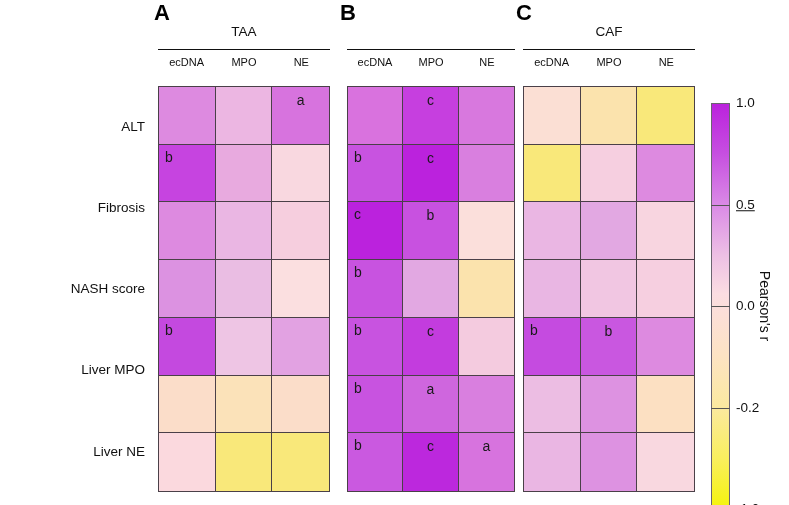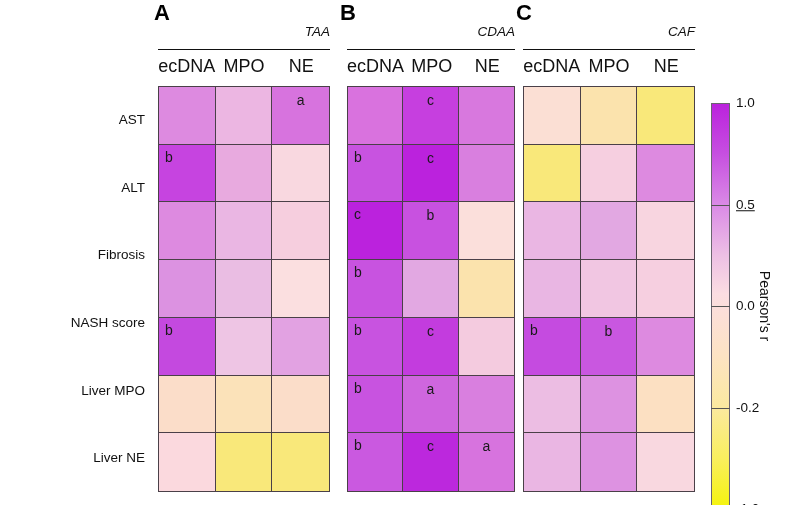--- a/index.html
+++ b/index.html
@@ -36,43 +36,42 @@
     top:2px;
     font-size:22px;
     font-weight:bold;
     color:#000;
     line-height:1;
   }
   .panel-title{
     position:absolute;
     top:25px;
     width:100%;
-    text-align:right;
+    text-align:center;
     font-size:13.5px;
     color:#111;
     line-height:1;
-    font-style:italic;
   }
   .panel-rule{
     position:absolute;
     top:49px;
     left:0; right:0;
     height:0;
     border-top:1.6px solid #111;
   }
   .col-heads{
     position:absolute;
     top:57px;
     left:0; right:0;
     display:flex;
   }
   .col-head{
     flex:1 1 0;
     text-align:center;
-    font-size:18px;
+    font-size:11px;
     color:#111;
     line-height:1;
   }
 
   .grid{
     position:absolute;
     top:86px;
     left:0; right:0;
     height:406px;
     display:grid;
@@ -152,21 +151,20 @@
     transform-origin:center center;
     transform:translate(-50%,-50%) rotate(90deg);
   }
 </style>
 </head>
 <body>
 
 <div id="figure">
 
   <div id="row-labels">
-    <div class="row-label">AST</div>
     <div class="row-label">ALT</div>
     <div class="row-label">Fibrosis</div>
     <div class="row-label">NASH score</div>
     <div class="row-label">Liver MPO</div>
     <div class="row-label">Liver NE</div>
   </div>
 
   <div class="panel" id="panel-A" style="left:158px;width:172px;">
     <div class="panel-letter" style="left:-4px;">A</div>
     <div class="panel-title">TAA</div>
@@ -202,21 +200,20 @@
         <div class="cell" style="background: rgb(251, 226, 185);"></div>
         <div class="cell lastcol" style="background: rgb(251, 221, 201);"></div>
         <div class="cell lastrow" style="background: rgb(251, 217, 222);"></div>
         <div class="cell lastrow" style="background: rgb(249, 232, 122);"></div>
         <div class="cell lastcol lastrow" style="background: rgb(249, 232, 122);"></div>
       </div>
   </div>
 
   <div class="panel" id="panel-B" style="left:347px;width:168px;">
     <div class="panel-letter" style="left:-7px;">B</div>
-    <div class="panel-title">CDAA</div>
     <div class="panel-rule"></div>
     <div class="col-heads">
       <div class="col-head">ecDNA</div>
       <div class="col-head">MPO</div>
       <div class="col-head">NE</div>
     </div>
     <div class="grid">
         <div class="cell" style="background: rgb(217, 114, 222);"></div>
         <div class="cell sig-center" style="background: rgb(198, 63, 223);">
           <span class="sig">c</span>

